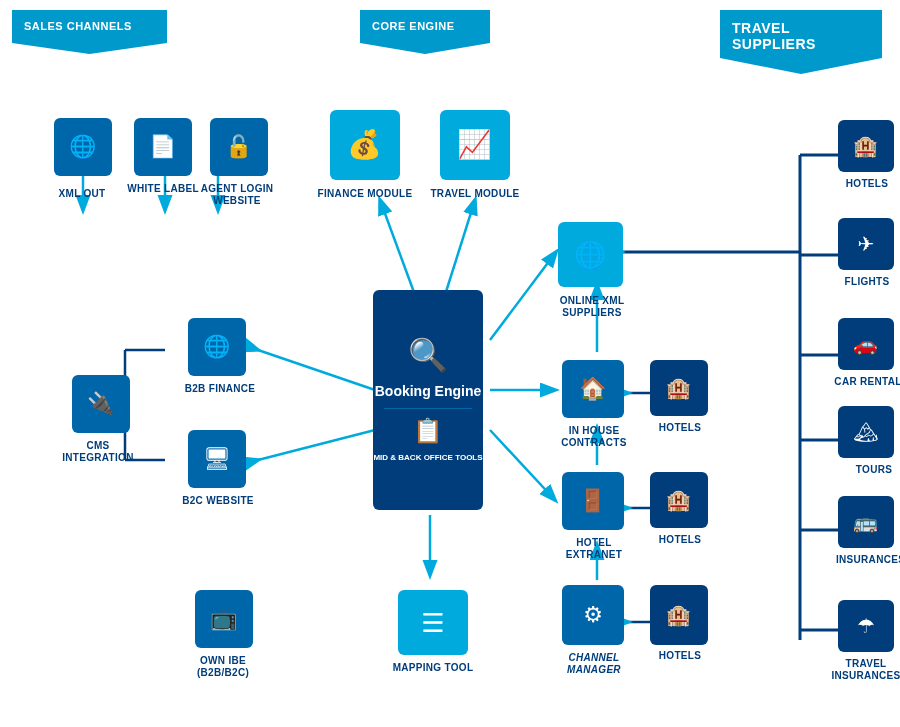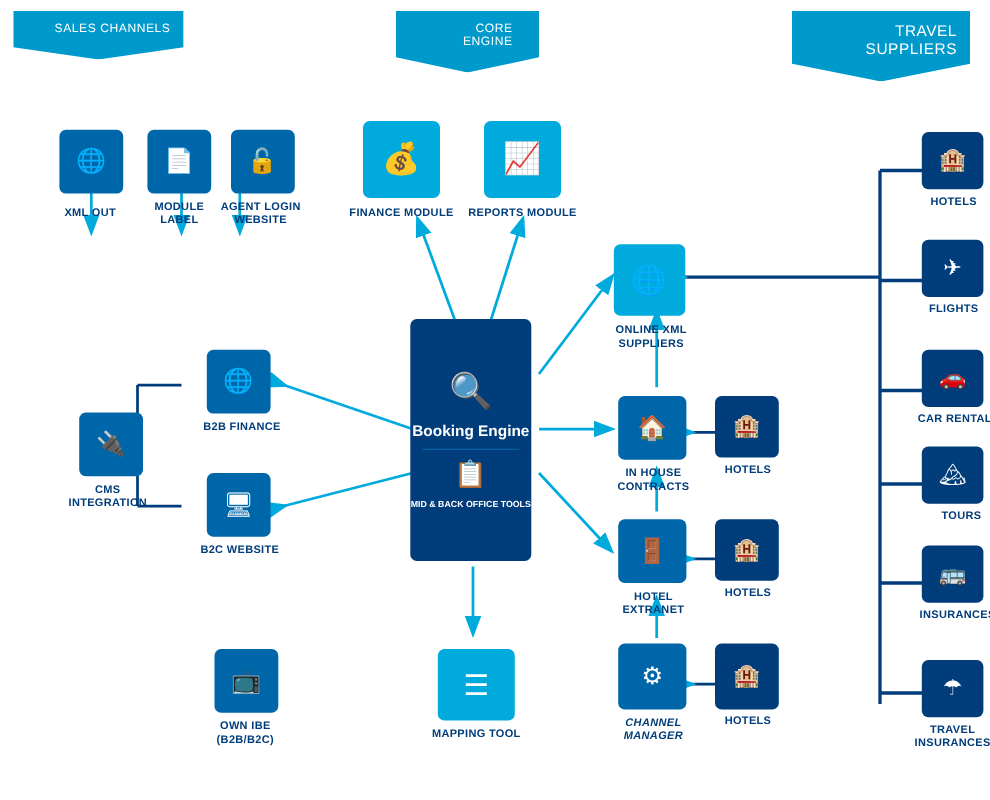--- a/index.html
+++ b/index.html
@@ -15,23 +15,23 @@
       position: relative;
       width: 900px;
       height: 727px;
     }
 
     
     .banner {
       position: absolute;
       background: #0099cc;
       color: #fff;
-      font-weight: 400;
+      font-weight: 700;
       font-size: 13px;
-      text-align: right;
+      text-align: left;
       padding: 8px 18px;
       clip-path: polygon(0 0, 100% 0, 100% 75%, 50% 100%, 0 75%);
       letter-spacing: 0.5px;
     }
 
     
     .icon-box {
       position: absolute;
       background: #0066aa;
       border-radius: 6px;
@@ -154,37 +154,37 @@
 
     <line x1="597" y1="465" x2="597" y2="428" stroke="#00aadd" stroke-width="2.5" marker-end="url(#arr)"></line>
 
     <line x1="597" y1="352" x2="597" y2="285" stroke="#00aadd" stroke-width="2.5" marker-end="url(#arr)"></line>
   </svg>
 
   <div class="banner" style="left:12px; top:10px; width:155px; font-size:11px; padding:10px 12px 22px;">
     <span>SALES CHANNELS</span>
   </div>
 
-  <div class="banner" style="left:360px; top:10px; width:130px; font-size:11px; padding:10px 24px 22px;">
+  <div class="banner" style="left:360px; top:10px; width:130px; font-size:11px; padding:10px 12px 22px;">
     <span>CORE ENGINE</span>
   </div>
 
   <div class="banner" style="left:720px; top:10px; width:162px; font-size:14px; padding:10px 12px 22px;">
     <span>TRAVEL SUPPLIERS</span>
   </div>
 
   <div class="icon-box small" style="left:54px; top:118px;">
     <span class="icon-symbol">🌐</span>
   </div>
   <div class="label" style="left:42px; top:188px; width:80px;">XML OUT</div>
 
   <div class="icon-box small" style="left:134px; top:118px;">
     <span class="icon-symbol">📄</span>
   </div>
-  <div class="label" style="left:122px; top:183px; width:82px;">MODULE LABEL</div>
+  <div class="label" style="left:122px; top:183px; width:82px;">WHITE LABEL</div>
 
   <div class="icon-box small" style="left:210px; top:118px;">
     <span class="icon-symbol">🔓</span>
   </div>
   <div class="label" style="left:196px; top:183px; width:82px;">AGENT LOGIN<br>WEBSITE</div>
 
   <div class="icon-box small" style="left:188px; top:318px;">
     <span class="icon-symbol">🌐</span>
   </div>
   <div class="label" style="left:180px; top:383px; width:80px;">B2B FINANCE</div>
@@ -205,21 +205,21 @@
   <div class="label" style="left:178px; top:655px; width:90px;">OWN IBE<br>(B2B/B2C)</div>
 
   <div class="icon-box light" style="left:330px; top:110px; background:#00aadd;">
     <span class="icon-symbol" style="font-size:28px;">💰</span>
   </div>
   <div class="label" style="left:312px; top:188px; width:106px;">FINANCE MODULE</div>
 
   <div class="icon-box light" style="left:440px; top:110px; background:#00aadd;">
     <span class="icon-symbol" style="font-size:28px;">📈</span>
   </div>
-  <div class="label" style="left:422px; top:188px; width:106px;">REPORTS MODULE</div>
+  <div class="label" style="left:422px; top:188px; width:106px;">TRAVEL MODULE</div>
 
   <div class="icon-box booking" style="left:373px; top:290px; display:flex; flex-direction:column; align-items:center; justify-content:center; gap:8px;">
     <span style="font-size:32px; color:#fff;">🔍</span>
     <span style="font-size:14px; font-weight:900; color:#fff; text-align:center; line-height:1.3;">Booking Engine</span>
     <div style="width:80%; height:1px; background:#0066aa;"></div>
     <span style="font-size:24px; color:#fff;">📋</span>
     <span style="font-size:8px; font-weight:900; color:#fff; text-align:center; line-height:1.3;">MID &amp; BACK OFFICE TOOLS</span>
   </div>
 
   <div class="icon-box light" style="left:398px; top:590px; background:#00aadd; width:70px; height:65px;">

